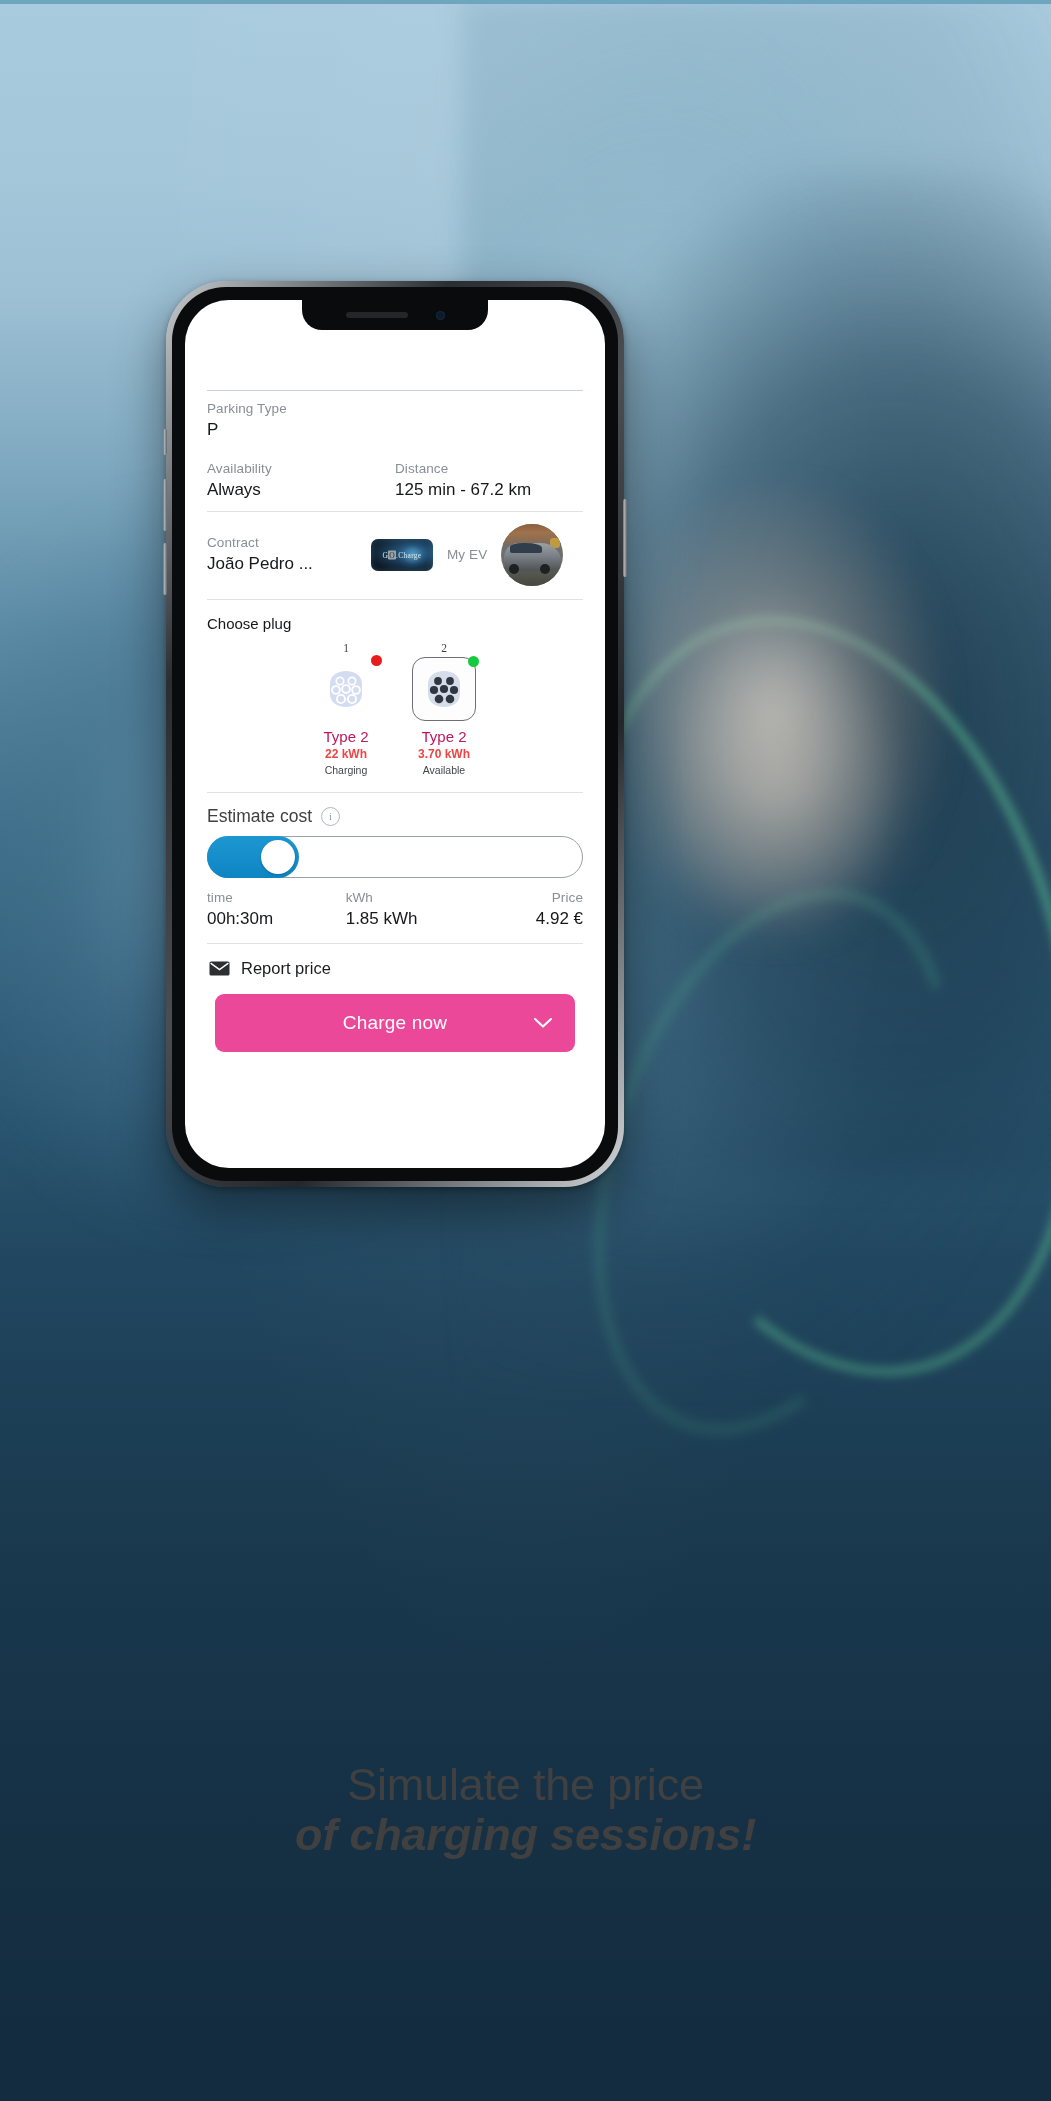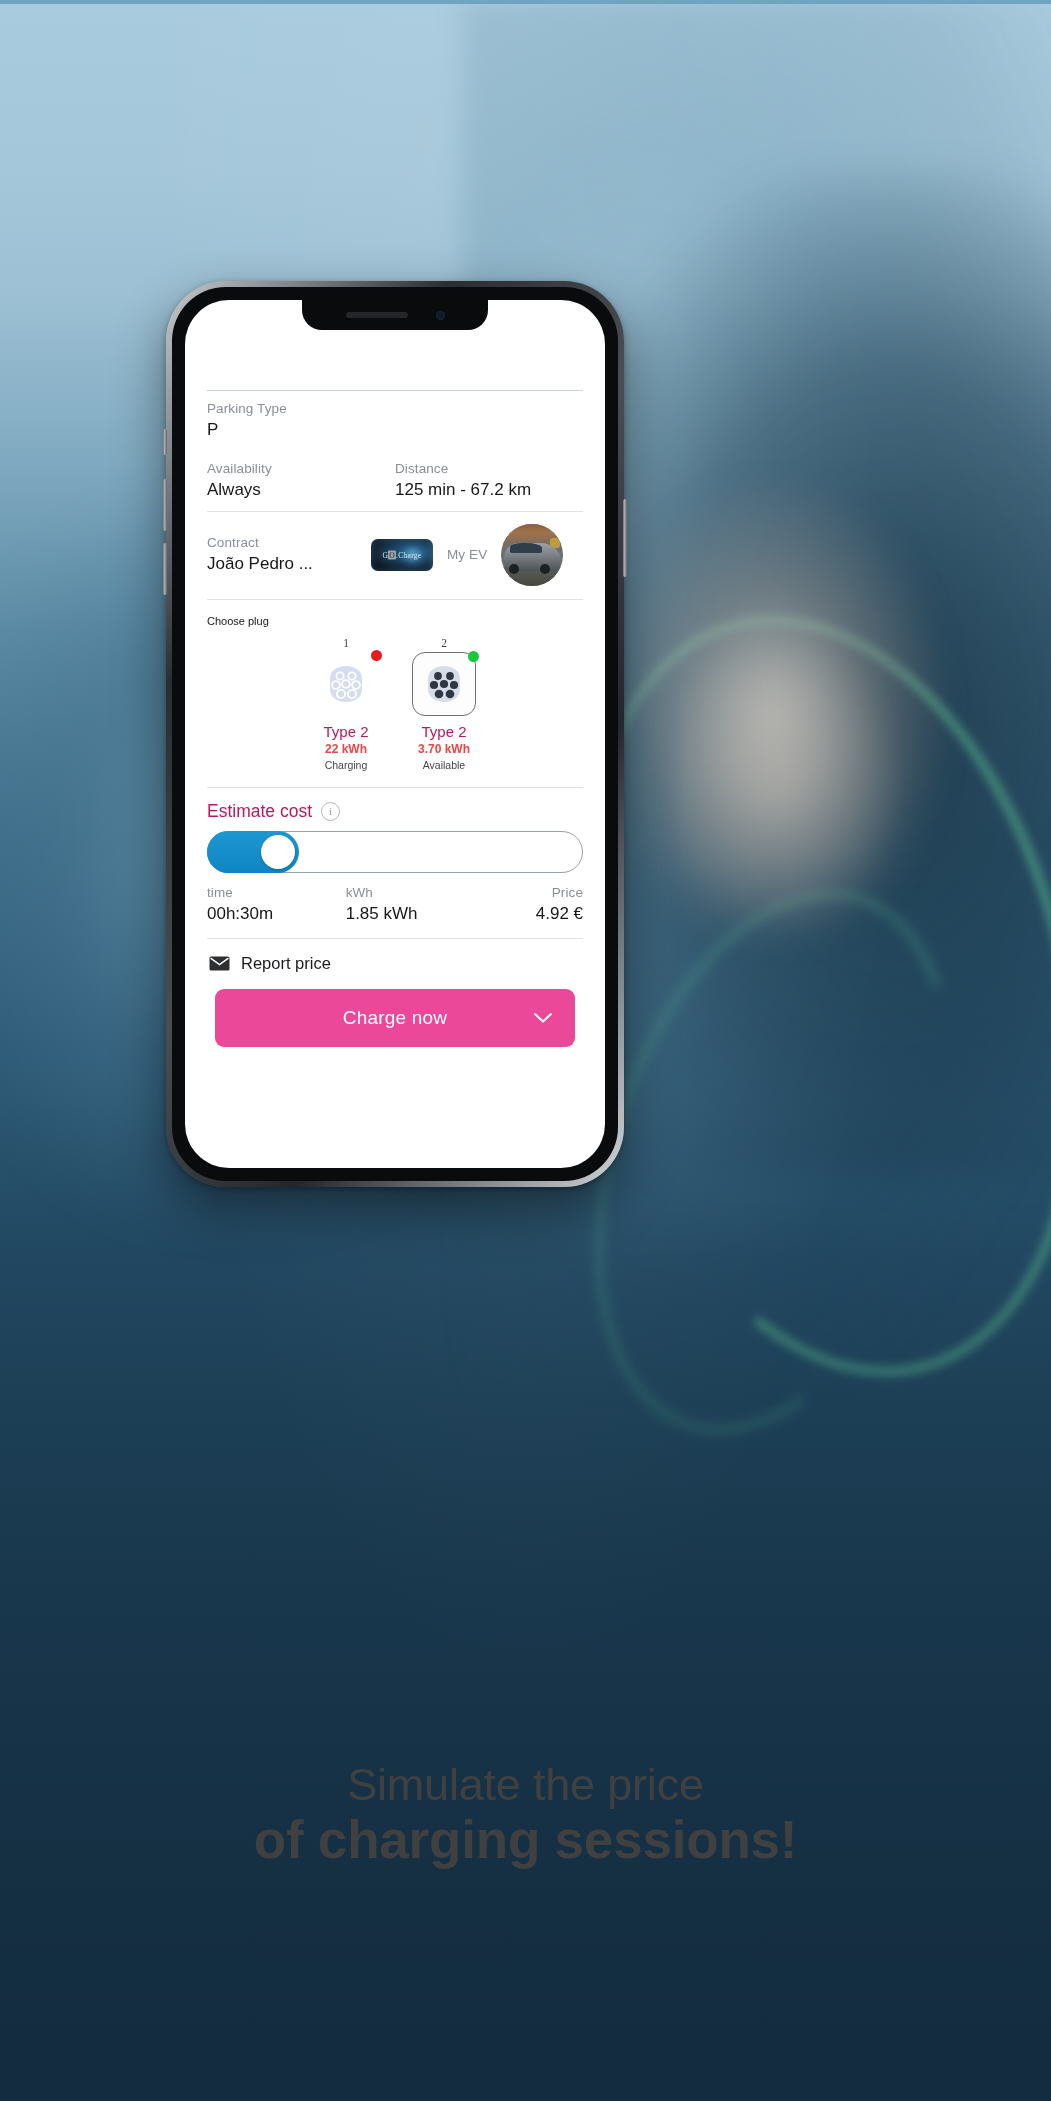--- a/index.html
+++ b/index.html
@@ -264,21 +264,21 @@
     position:absolute; bottom:20%; width:16%; height:16%;
     background: #1e2022; border-radius: 50%;
   }
   .avatar .w1 { left: 12%; }
   .avatar .w2 { left: 62%; }
   .avatar .acc { position:absolute; right:6%; top:22%; width:16%; height:16%;
     background: #c9a33a; border-radius: 3px; opacity:.85; }
 
   
   .section-title {
-    font-size: 11px;
+    font-size: 15px;
     color: #17181a;
     padding: 15px 0 6px 0;
   }
   .plugs {
     display: flex;
     justify-content: center;
     gap: 0px;
     padding: 4px 0 16px 0;
   }
   .plug {
@@ -324,21 +324,21 @@
   }
 
   
   .plug-svg { width: 44px; height: 44px; display:block; }
 
   
   .estimate-head {
     display: flex; align-items: center; gap: 9px;
     padding: 13px 0 9px 0;
   }
-  .estimate-head .t { font-size: 17.5px; color: #be185d; }
+  .estimate-head .t { font-size: 17.5px; color: #404040; }
   .info-icon {
     width: 17px; height: 17px; border-radius: 50%;
     border: 1.3px solid #b4b9c0;
     color: #9a9fa6;
     font-size: 11px;
     display: flex; align-items: center; justify-content: center;
     font-family: "Liberation Serif", serif;
     line-height: 1;
   }
   .toggle-wrap {
@@ -402,21 +402,21 @@
   
   #caption {
     position: absolute;
     left: 0; right: 0;
     top: 1760px;
     text-align: center;
     color: #404040;
     font-family: "Liberation Sans", sans-serif;
   }
   #caption .l1 { font-size: 45px; font-weight: 400; line-height: 1.12; letter-spacing: -0.2px;}
-  #caption .l2 { font-size: 53px; font-weight: bold; line-height: 1.12; letter-spacing: -0.2px;}
+  #caption .l2 { font-size: 45px; font-weight: bold; line-height: 1.12; letter-spacing: -0.2px; font-style: italic;}
 </style>
 </head>
 <body>
 
 <div id="stage">
   <div class="bg-base"></div>
   <div class="bg-panel-left"></div>
   <div class="bg-car-body"></div>
   <div class="bg-car-dark"></div>
   <div class="bg-cable"></div>

